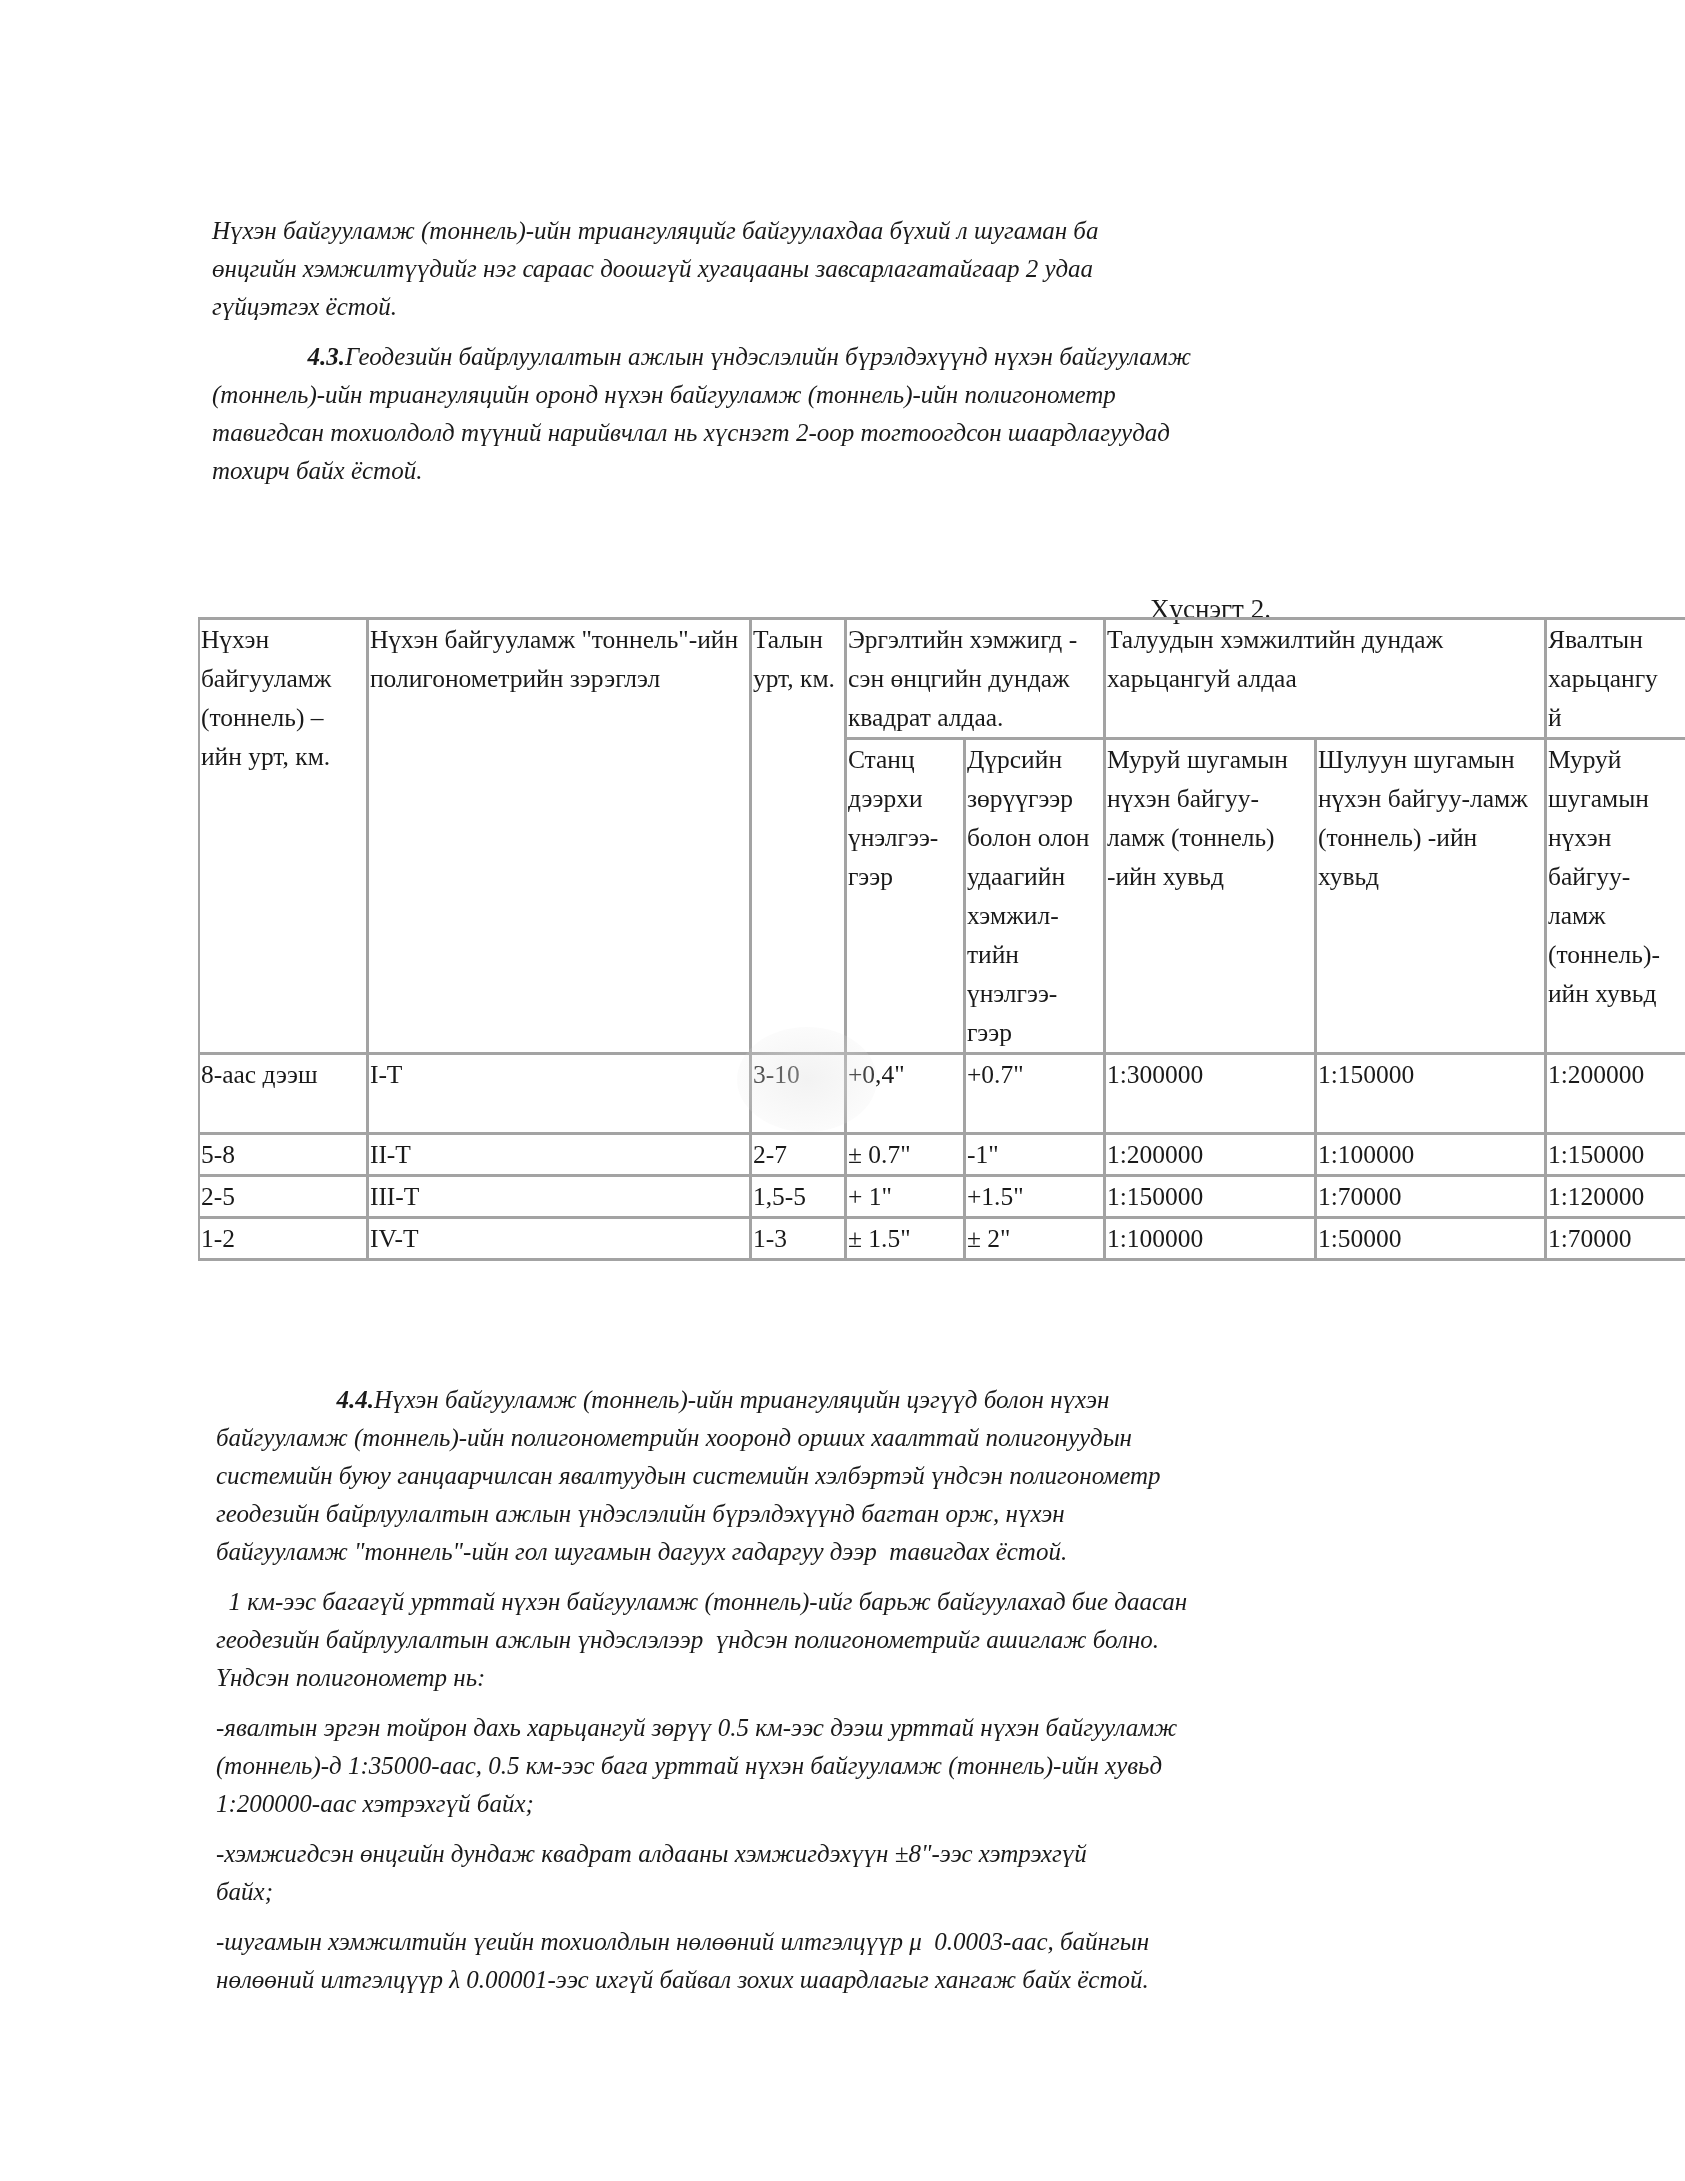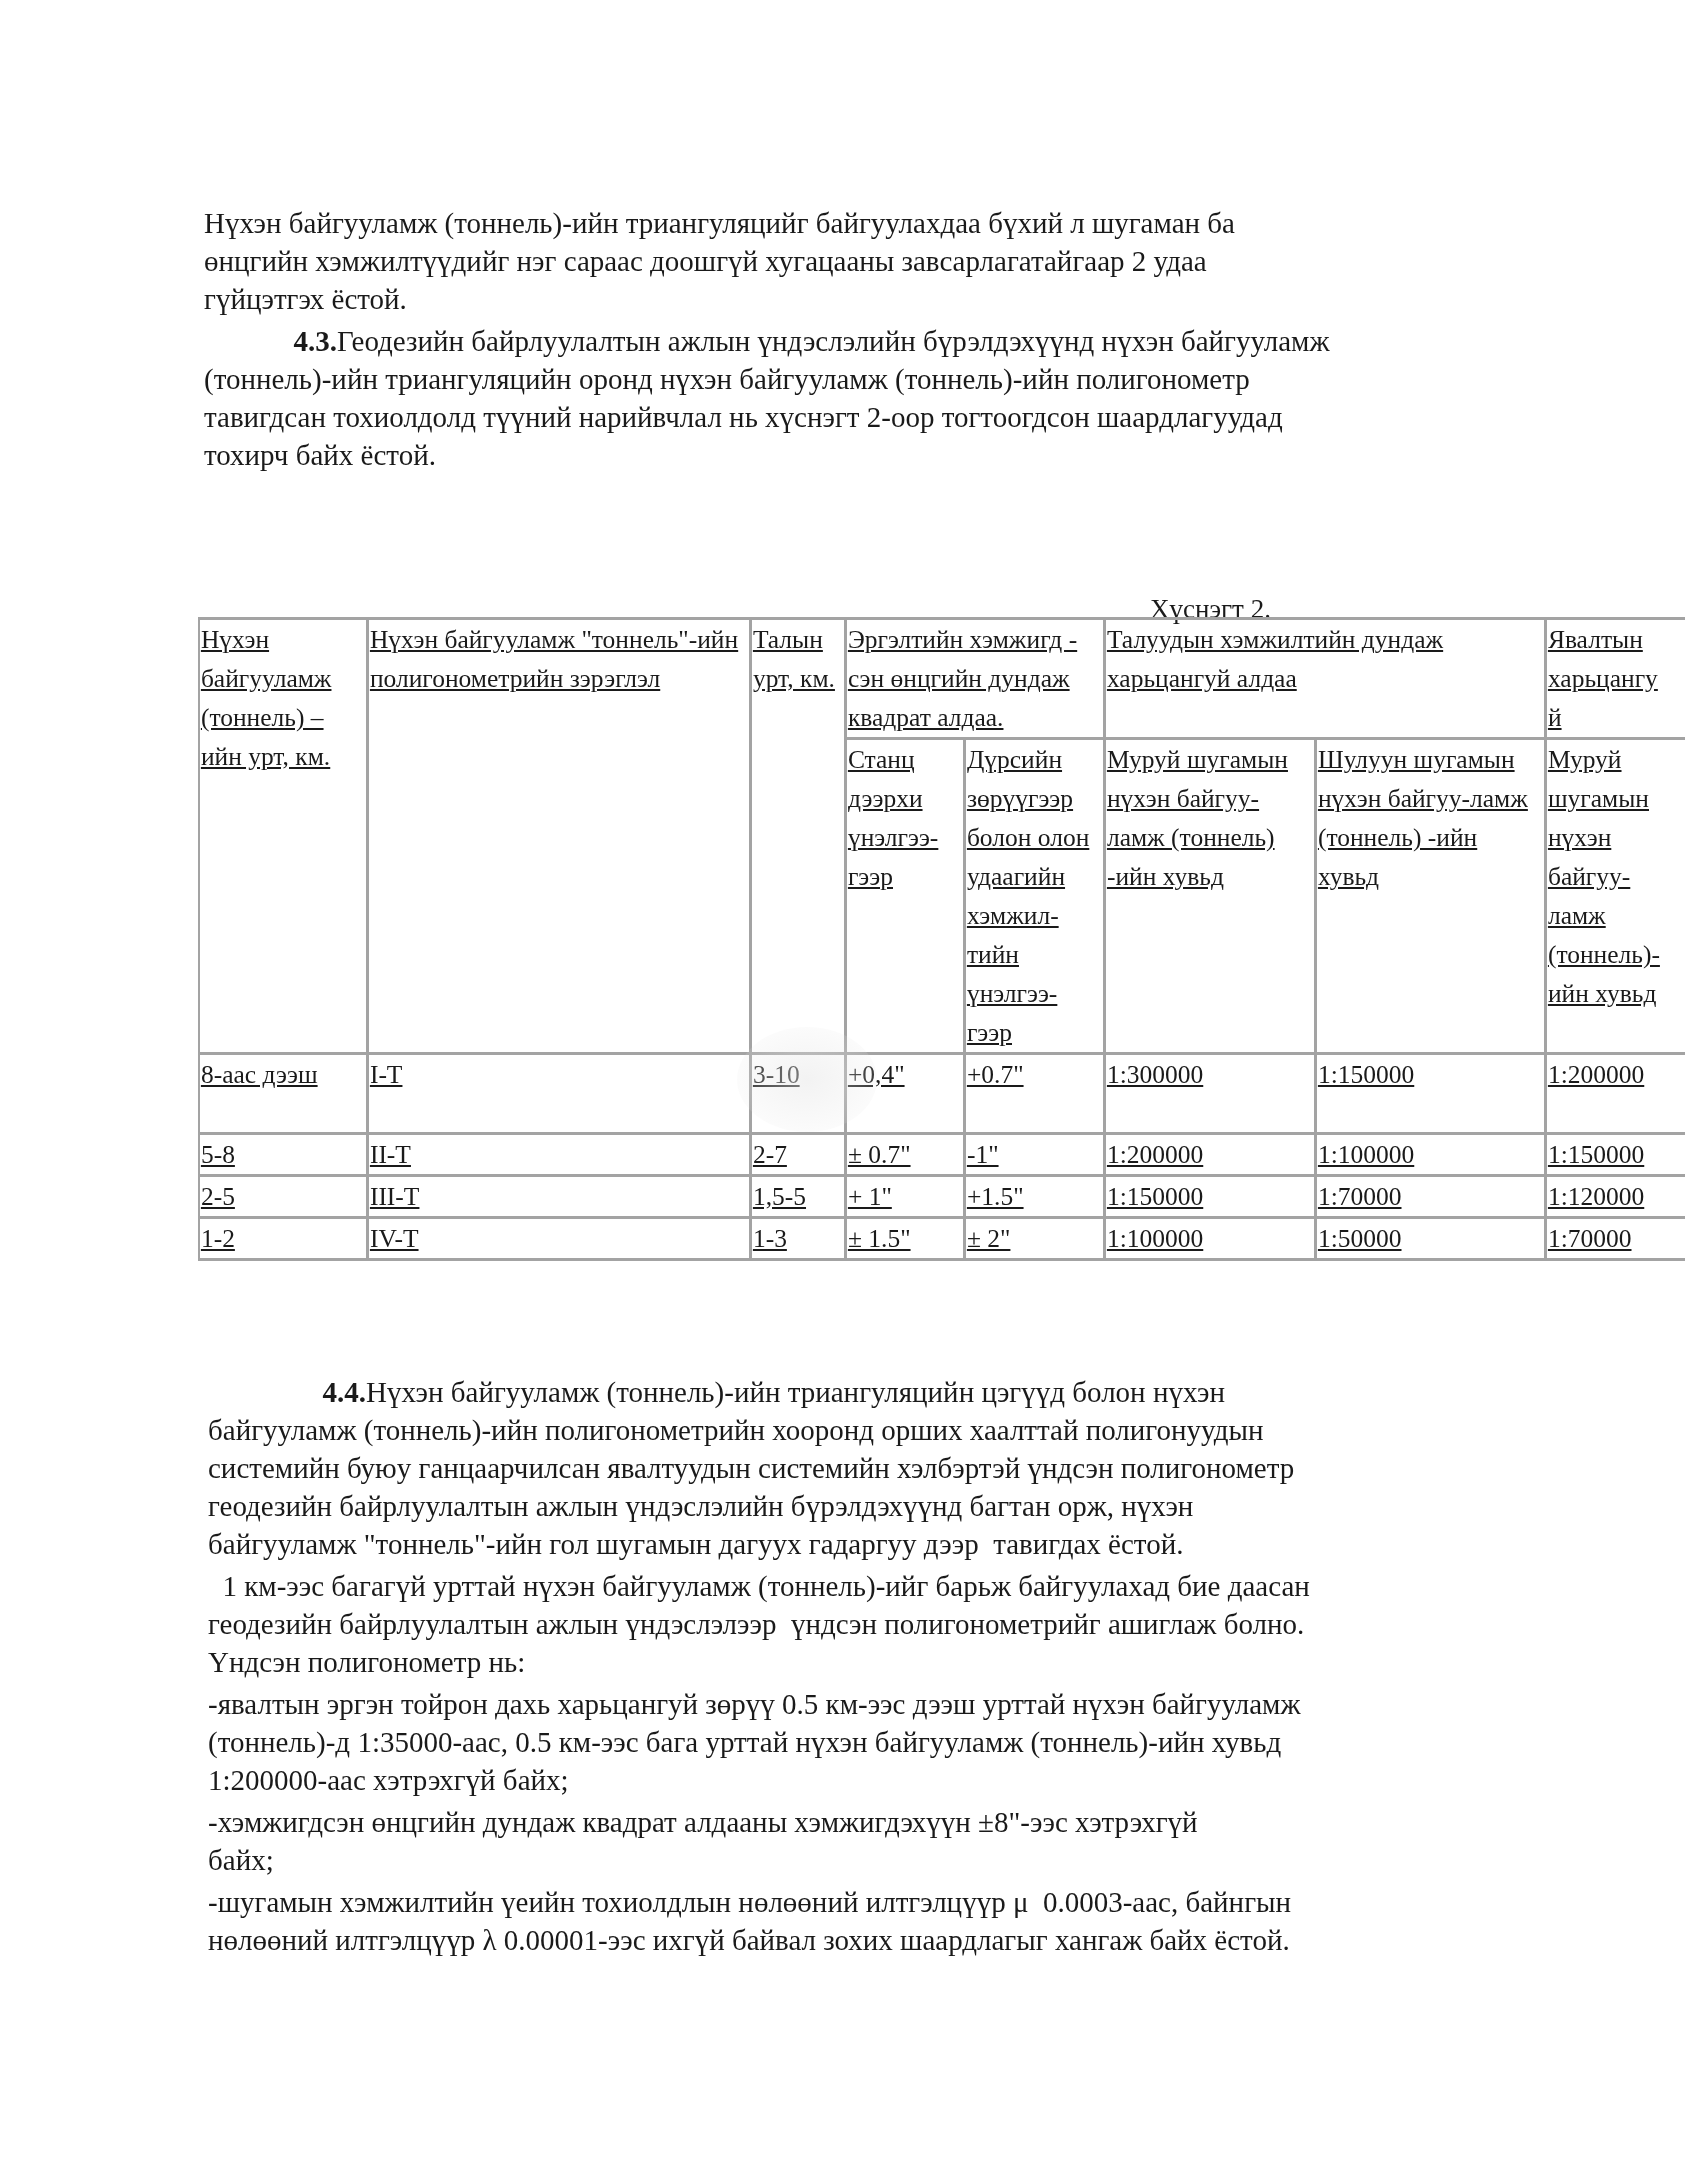--- a/index.html
+++ b/index.html
@@ -12,25 +12,26 @@
       font-family: "Liberation Serif", "DejaVu Serif", serif;
       color: #1a1a1a;
     }
     .page {
       position: absolute;
       left: 200px;
       top: 200px;
       width: 1485px;
     }
     .p {
-      font-size: 29px;
+      font-size: 25px;
       line-height: 38px;
-      margin: 4px;
+      margin: 12px;
       white-space: pre-wrap;
       width: 1317px;
+      font-style: italic;
     }
     .num { font-weight: bold; display: inline-block; width: 133px; text-align: right; }
     .caption {
       position: absolute;
       left: 1139px;
       top: 581px;
       font-size: 27px;
       line-height: 35px;
       margin: 11px;
     }
@@ -50,21 +51,20 @@
       width: 1721px;
       font-size: 25.5px;
       line-height: 39px;
     }
     td {
       border-right: 3.5px solid #a3a3a3;
       border-bottom: 3.5px solid #a3a3a3;
       vertical-align: top;
       padding: 0 0.9px;
       word-break: break-word;
-      text-decoration: underline;
     }
     .lower { position: absolute; left: 204px; top: 1369px; }
     .watermark {
       position: absolute;
       left: 737px; top: 1027px;
       width: 140px; height: 105px;
       border-radius: 50%;
       background: radial-gradient(ellipse at center, rgba(230,230,230,0.5), rgba(255,255,255,0));
       pointer-events: none;
     }

